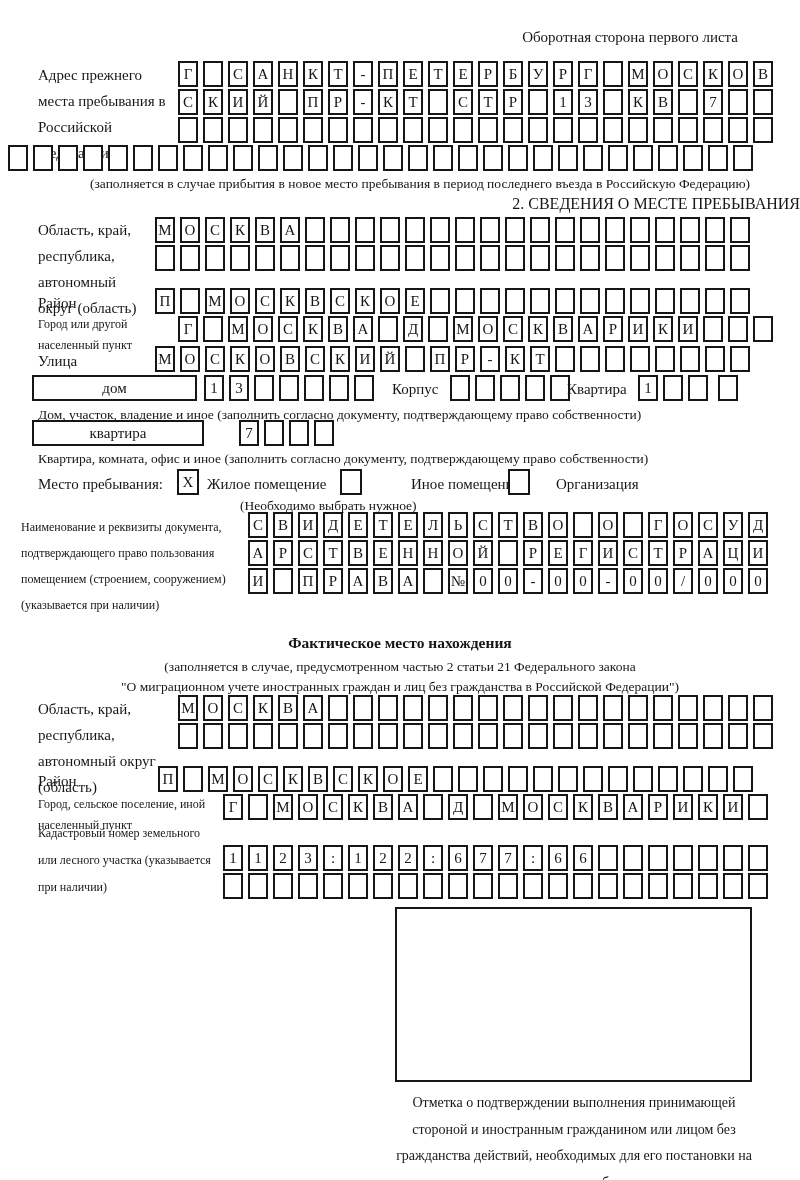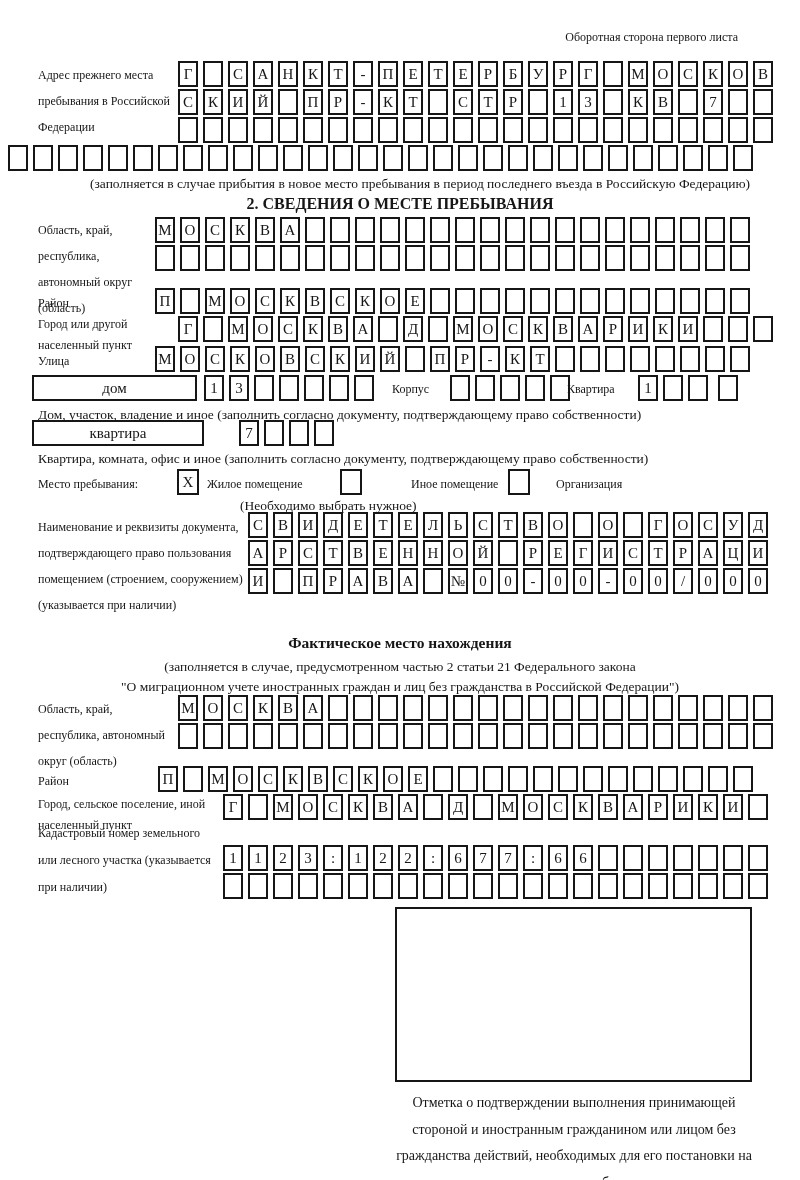--- a/index.html
+++ b/index.html
@@ -1,23 +1,23 @@
 <!DOCTYPE html>
 <html><head>
 <meta charset="utf-8">
 <style>
   html,body{margin:0;padding:0;background:#fff;}
   #page{position:relative;width:800px;height:1180px;background:#fff;
         font-family:"Liberation Serif","DejaVu Serif",serif;color:#161616;overflow:hidden;}
   .abs{position:absolute;}
-  .lbl{font-size:12px;line-height:26px;}
+  .lbl{font-size:15px;line-height:26px;}
   .lbl-sm{font-size:12px;line-height:21px;}
   .note{font-size:13.5px;line-height:18px;}
   .center{left:0;width:800px;text-align:center;}
-  .title{font-weight:bold;font-size:16px;}
+  .title{font-weight:normal;font-size:16px;text-align:right;}
   .boxrow{display:flex;gap:5px;}
   .cell{box-sizing:border-box;width:20px;height:26px;border:2px solid #161616;
         display:inline-flex;align-items:center;justify-content:center;
         font-size:15px;background:#fff;flex:0 0 auto;}
   .bigbox{box-sizing:border-box;border:2px solid #161616;height:26px;
           display:flex;align-items:center;justify-content:center;font-size:15px;}
   .stamp{box-sizing:border-box;border:2px solid #161616;background:#fff;}
   .caption{font-size:14px;line-height:26.5px;text-align:center;}
 </style>
 </head>
@@ -320,21 +320,21 @@
 
   <div class="abs lbl" style="left:38px;top:471px;">Место пребывания:</div>
   <span class="abs cell" style="left:177px;top:469px;width:22px;">X</span>
   <div class="abs lbl" style="left:207px;top:471px;">Жилое помещение</div>
   <span class="abs cell" style="left:340px;top:469px;width:22px;"></span>
   <div class="abs lbl" style="left:371px;top:471px;margin-left:40px;">Иное помещение</div>
   <span class="abs cell" style="left:508px;top:469px;width:22px;"></span>
   <div class="abs lbl" style="left:556px;top:471px;">Организация</div>
   <div class="abs note" style="left:240px;top:497px;">(Необходимо выбрать нужное)</div>
 
-  <div class="abs lbl-sm" style="left:38px;top:514px;width:212px;line-height:26px;">Наименование и реквизиты документа, подтверждающего право пользования помещением (строением, сооружением) (указывается при наличии)</div>
+  <div class="abs lbl-sm" style="left:21px;top:514px;width:212px;line-height:26px;">Наименование и реквизиты документа, подтверждающего право пользования помещением (строением, сооружением) (указывается при наличии)</div>
   <div class="abs boxrow" style="left:248px;top:512px;">
       <span class="cell">С</span>
       <span class="cell">В</span>
       <span class="cell">И</span>
       <span class="cell">Д</span>
       <span class="cell">Е</span>
       <span class="cell">Т</span>
       <span class="cell">Е</span>
       <span class="cell">Л</span>
       <span class="cell">Ь</span>

